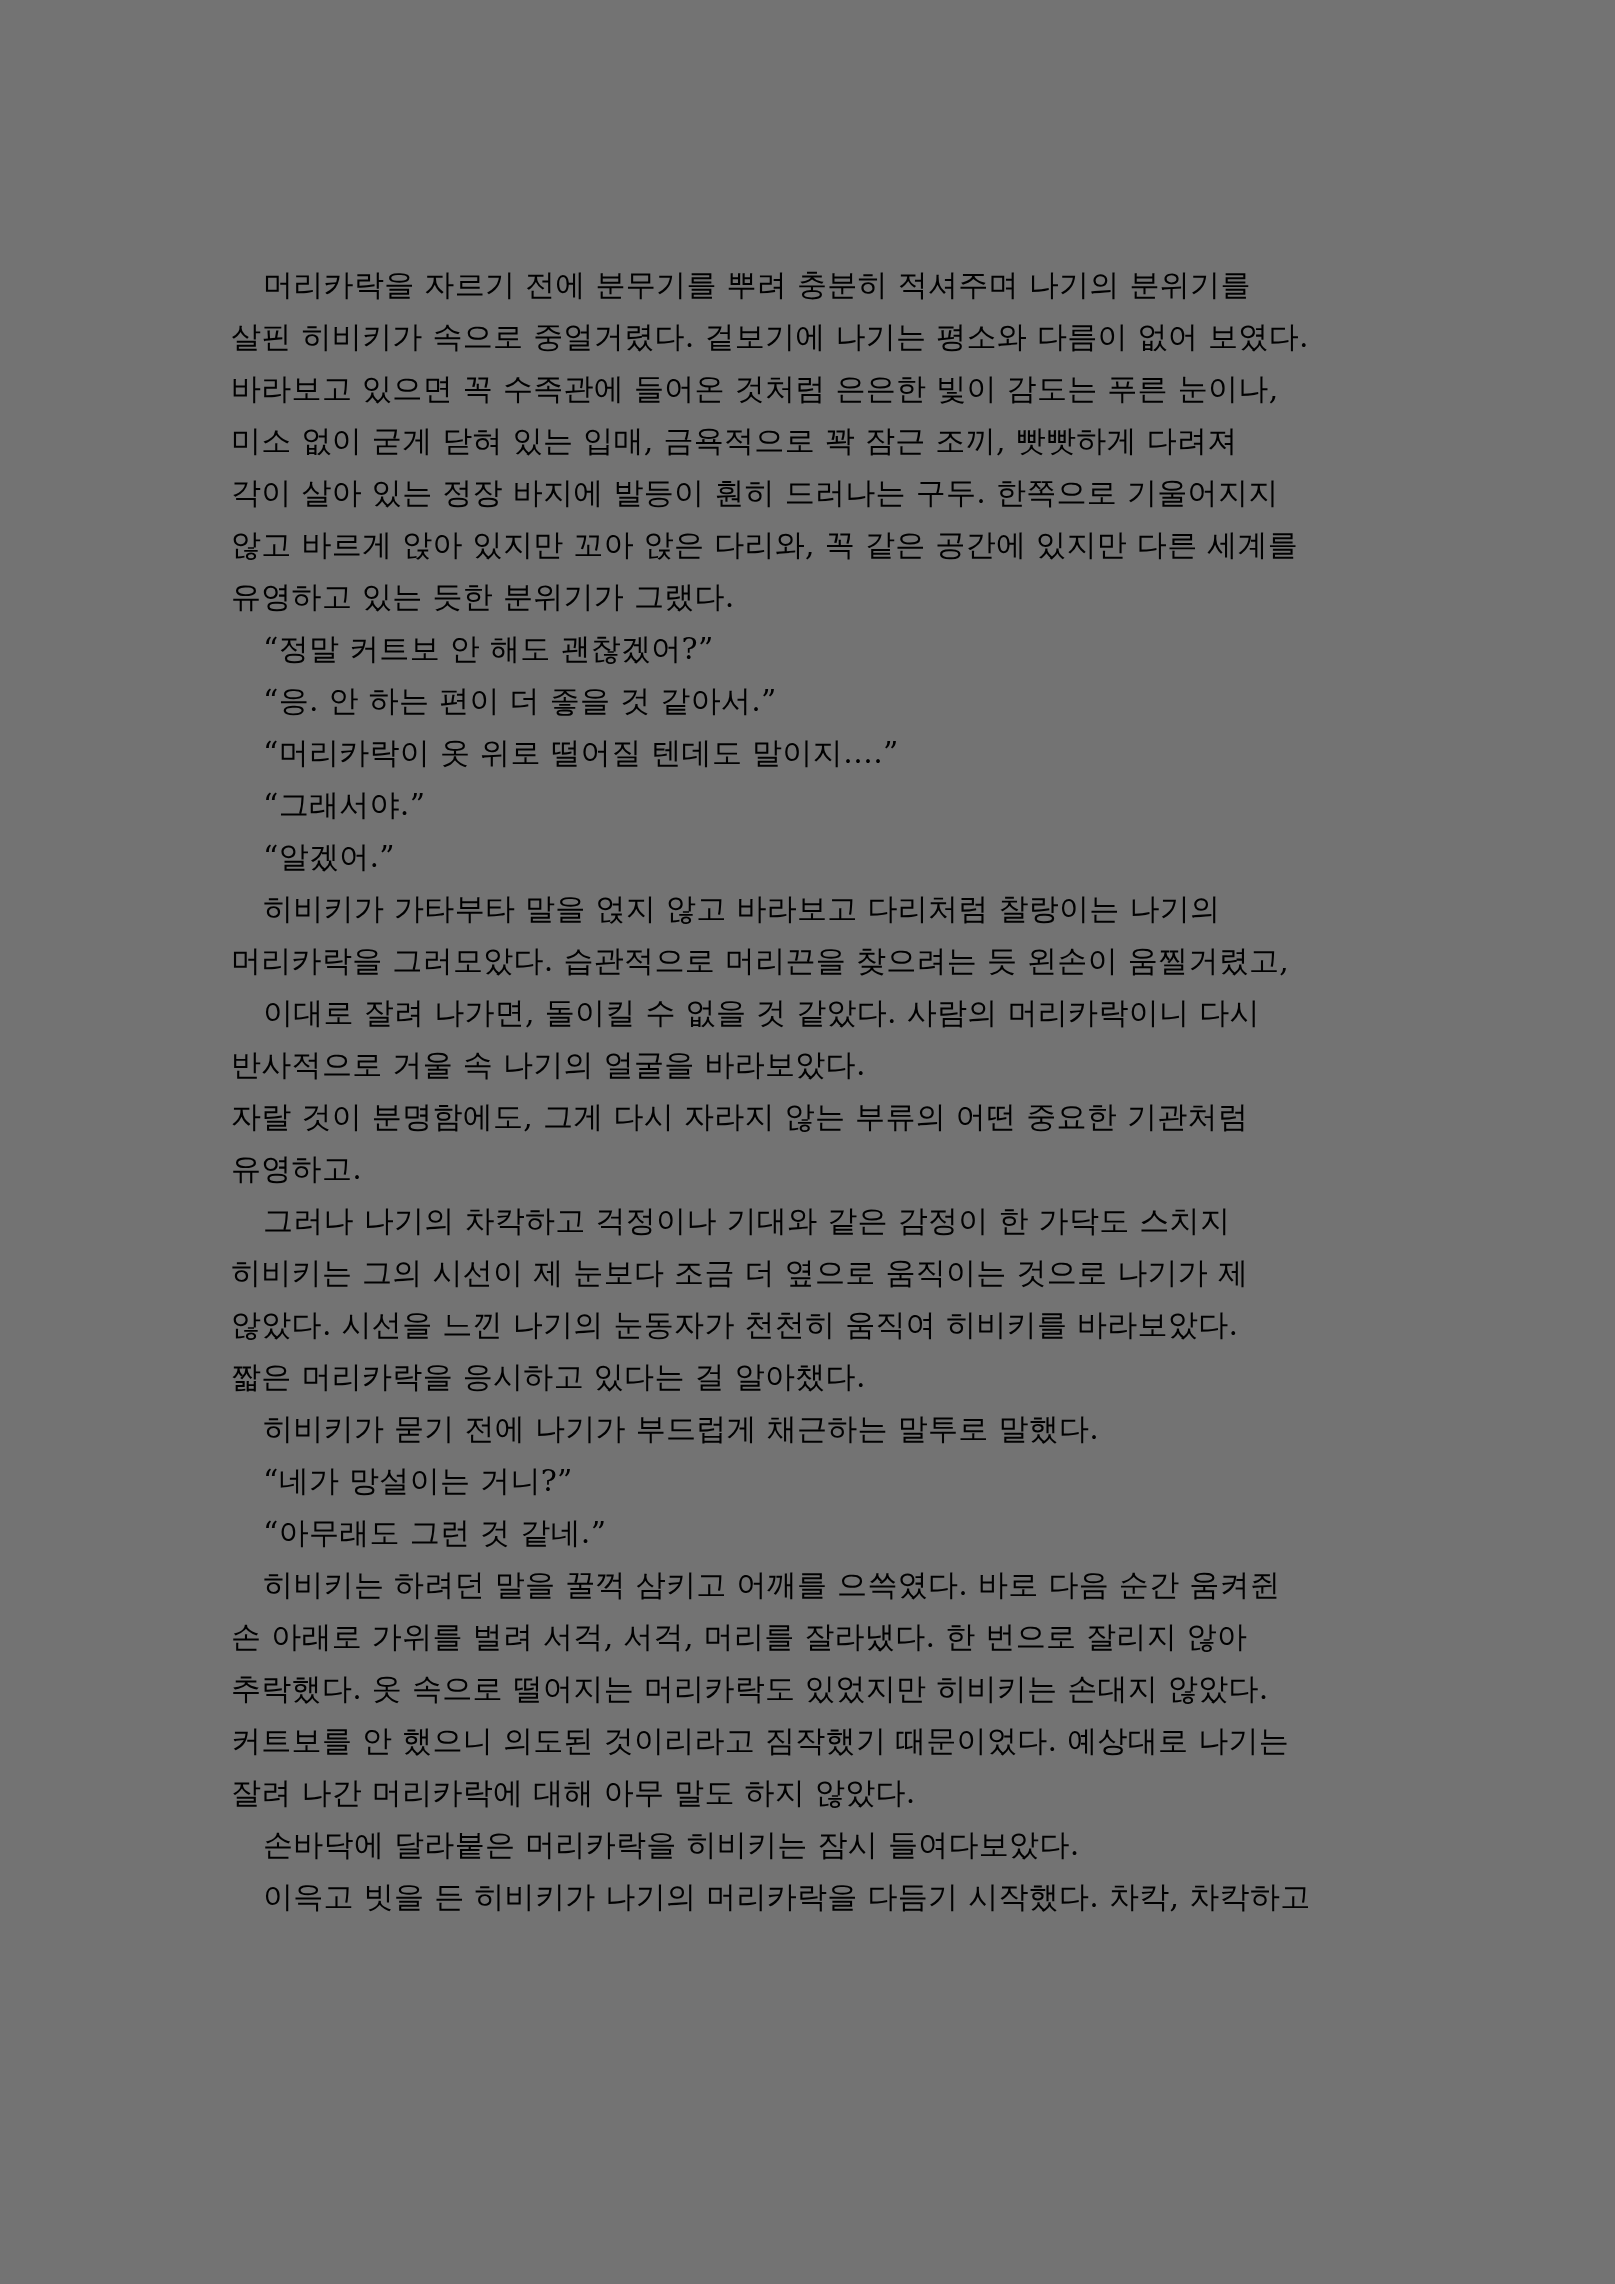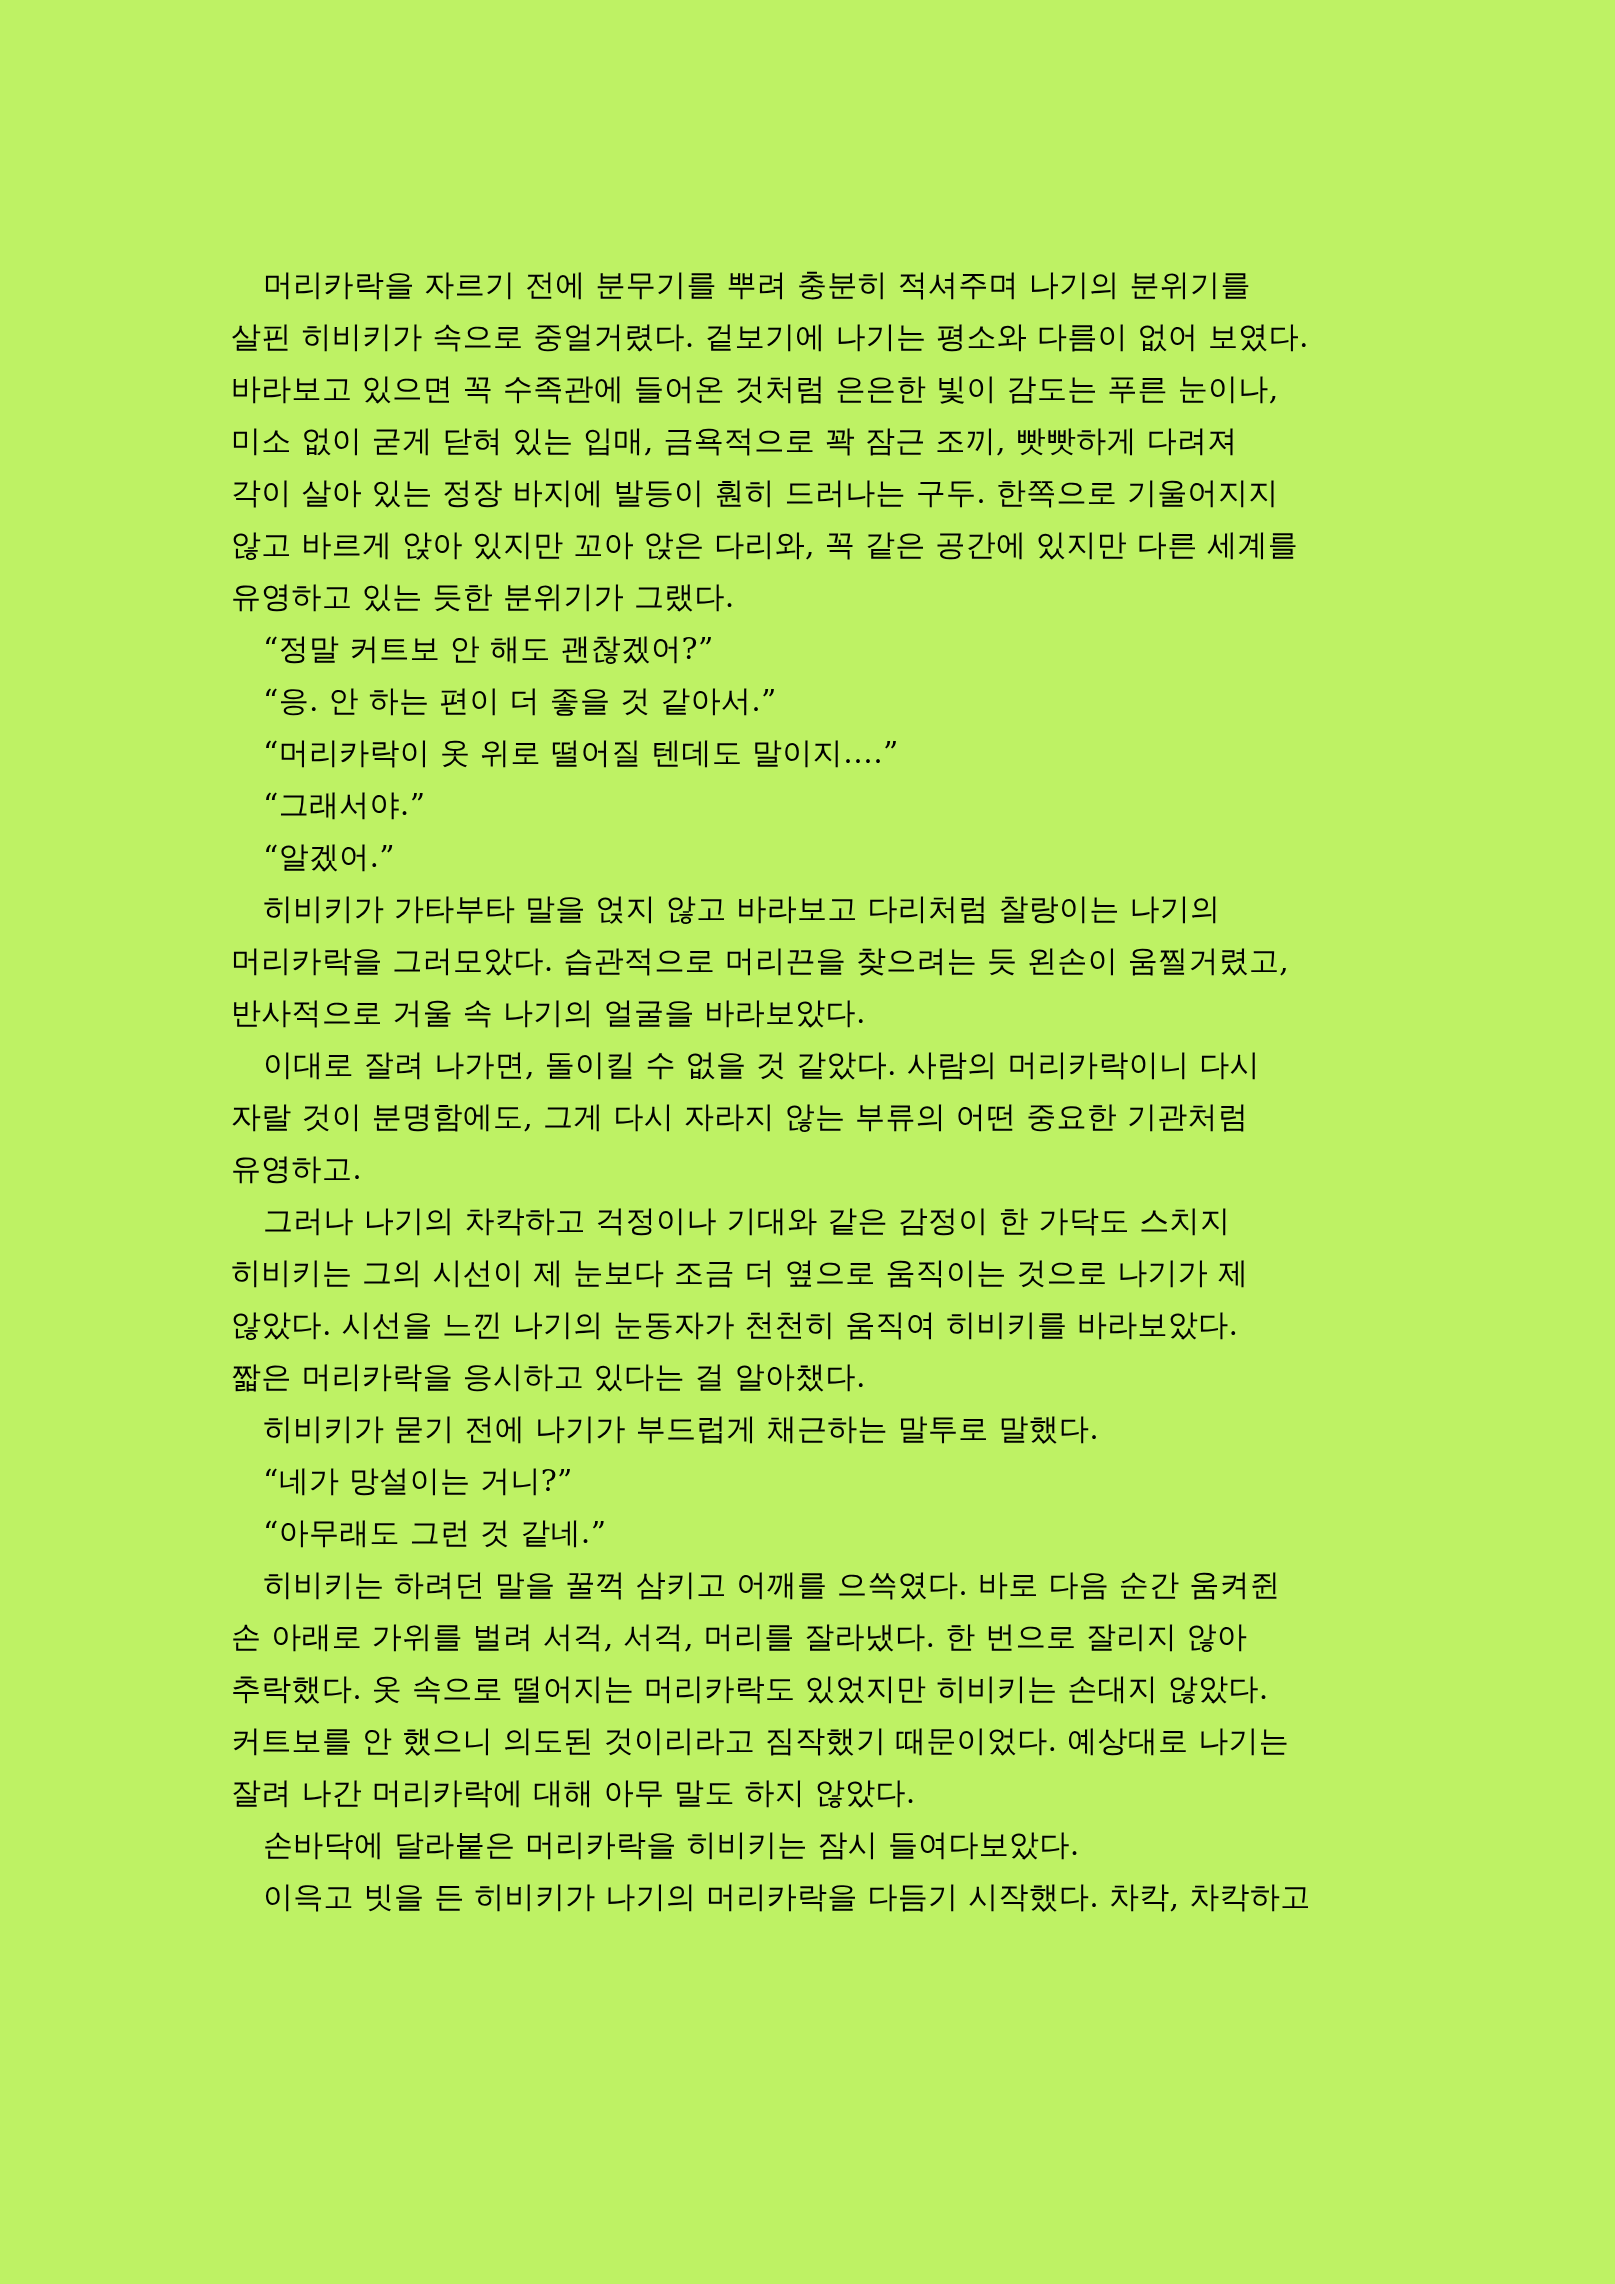--- a/index.html
+++ b/index.html
@@ -13,21 +13,21 @@
     position: relative;
     overflow: hidden;
     color: #000000;
   }
   .page {
     position: absolute;
     left: 0;
     top: 0;
     width: 1616px;
     height: 2284px;
-    background: #bef264;
+    background: #737373;
   }
   .text-block {
     position: absolute;
     left: 231px;
     top: 259px;
     width: 1173px;
   }
   .line {
     display: block;
     height: 52px;
@@ -54,22 +54,22 @@
     <span class="line">각이 살아 있는 정장 바지에 발등이 훤히 드러나는 구두. 한쪽으로 기울어지지</span>
     <span class="line">않고 바르게 앉아 있지만 꼬아 앉은 다리와, 꼭 같은 공간에 있지만 다른 세계를</span>
     <span class="line">유영하고 있는 듯한 분위기가 그랬다.</span>
     <span class="line indent">“정말 커트보 안 해도 괜찮겠어?”</span>
     <span class="line indent">“응. 안 하는 편이 더 좋을 것 같아서.”</span>
     <span class="line indent">“머리카락이 옷 위로 떨어질 텐데도 말이지….”</span>
     <span class="line indent">“그래서야.”</span>
     <span class="line indent">“알겠어.”</span>
     <span class="line indent">히비키가 가타부타 말을 얹지 않고 바라보고 다리처럼 찰랑이는 나기의</span>
     <span class="line">머리카락을 그러모았다. 습관적으로 머리끈을 찾으려는 듯 왼손이 움찔거렸고,</span>
+    <span class="line indent">이대로 잘려 나가면, 돌이킬 수 없을 것 같았다. 사람의 머리카락이니 다시</span>
     <span class="line">반사적으로 거울 속 나기의 얼굴을 바라보았다.</span>
-    <span class="line indent">이대로 잘려 나가면, 돌이킬 수 없을 것 같았다. 사람의 머리카락이니 다시</span>
     <span class="line">자랄 것이 분명함에도, 그게 다시 자라지 않는 부류의 어떤 중요한 기관처럼</span>
     <span class="line">유영하고.</span>
     <span class="line indent">그러나 나기의 차칵하고 걱정이나 기대와 같은 감정이 한 가닥도 스치지</span>
     <span class="line">히비키는 그의 시선이 제 눈보다 조금 더 옆으로 움직이는 것으로 나기가 제</span>
     <span class="line">않았다. 시선을 느낀 나기의 눈동자가 천천히 움직여 히비키를 바라보았다.</span>
     <span class="line">짧은 머리카락을 응시하고 있다는 걸 알아챘다.</span>
     <span class="line indent">히비키가 묻기 전에 나기가 부드럽게 채근하는 말투로 말했다.</span>
     <span class="line indent">“네가 망설이는 거니?”</span>
     <span class="line indent">“아무래도 그런 것 같네.”</span>
     <span class="line indent">히비키는 하려던 말을 꿀꺽 삼키고 어깨를 으쓱였다. 바로 다음 순간 움켜쥔</span>

